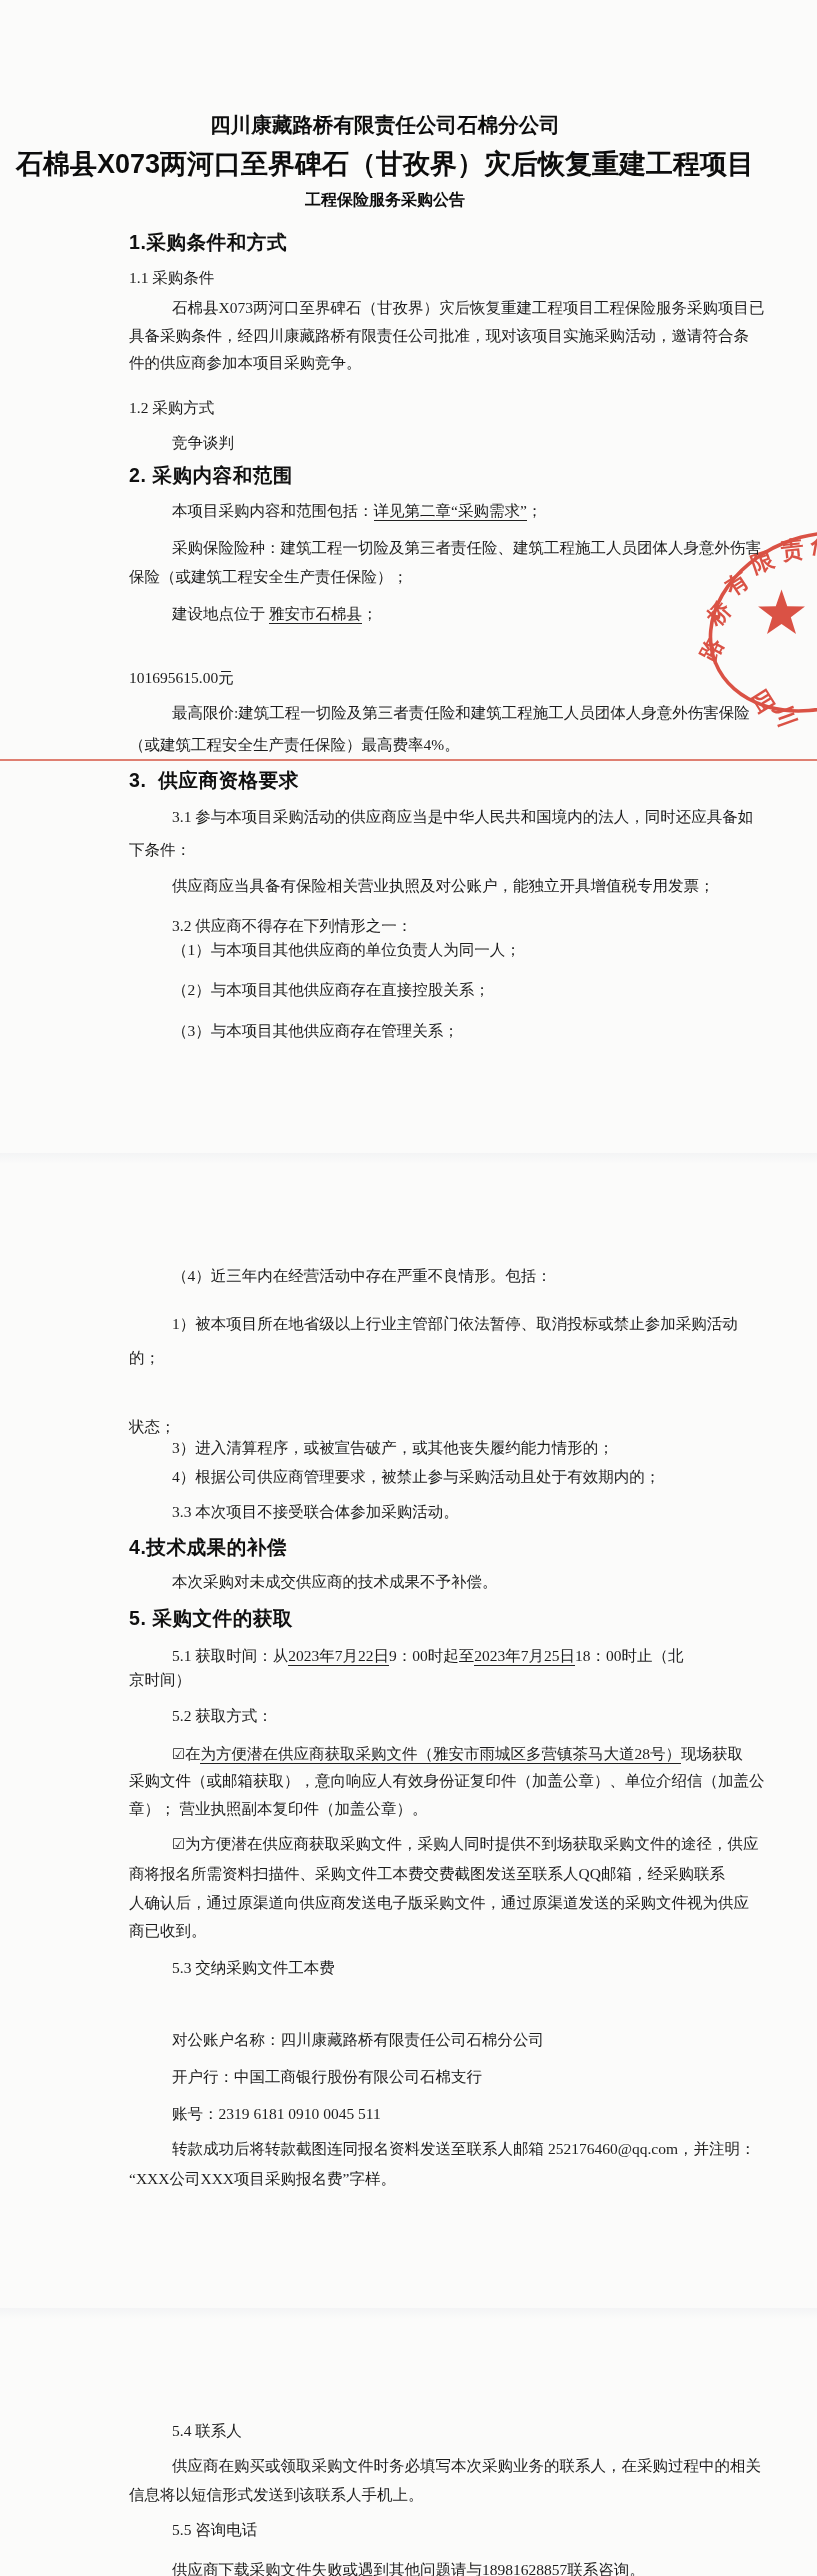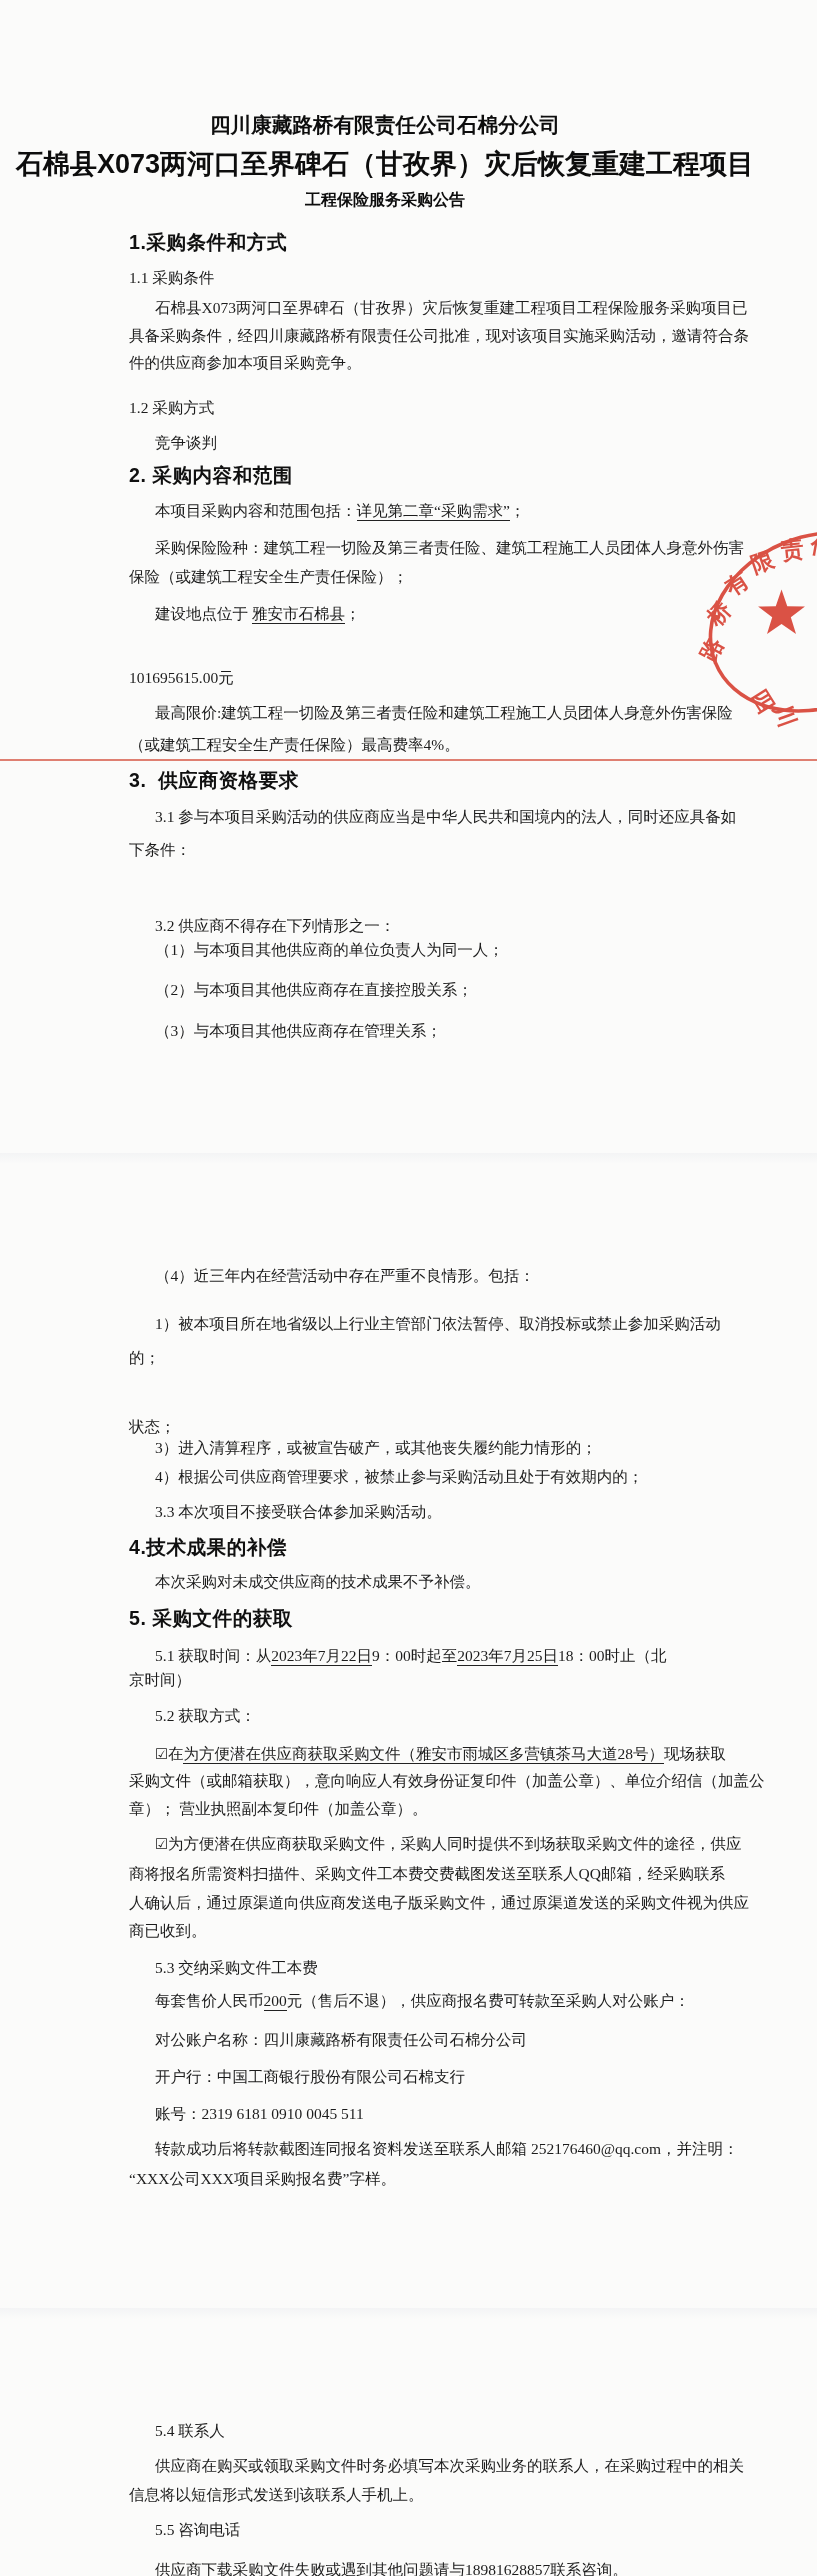--- a/index.html
+++ b/index.html
@@ -1,19 +1,19 @@
 <!DOCTYPE html>
 <html style="font-size:8.2px"><head>
 <meta charset="utf-8">
 <style>
   html,body{margin:0;padding:0;background:#e9e9ea;}
   #doc{position:relative;width:818px;height:3468px;background:#fbfbfa;overflow:hidden;
        font-family:"Liberation Serif",serif;color:#1c1c1c;}
   .ln{position:absolute;left:129px;white-space:pre;font-size:15.5px;line-height:1.25;}
-  .in{left:155px;}
+  .in{left:172px;}
   .hd{font-family:"Liberation Sans",sans-serif;font-weight:700;font-size:19.6px;color:#101010;letter-spacing:0.5px;}
   .ttl{position:absolute;left:0;width:770px;text-align:center;white-space:pre;
        font-family:"Liberation Sans",sans-serif;font-weight:700;color:#0d0d0d;}
   .u{border-bottom:1px solid #222;padding-bottom:0.5px;}
   .chk{font-family:"DejaVu Sans",sans-serif;font-size:14.4px;}
   .redline{position:absolute;left:0;width:818px;height:1.5px;background:#d8604f;opacity:.8;}
   .pagegap{position:absolute;left:0;width:818px;height:11.3px;
            background:linear-gradient(#f0f1f3,#fbfbfa);opacity:.7;}
   .seal{position:absolute;mix-blend-mode:multiply;opacity:.92;}
 </style>
@@ -44,20 +44,21 @@
   <div class="ln in" style="top:604px"><span>建设地点位于 </span><span class="u">雅安市石棉县</span><span>；</span></div>
   <div class="ln" style="top:668px">101695615.00元</div>
   <div class="ln in" style="top:703px">最高限价:建筑工程一切险及第三者责任险和建筑工程施工人员团体人身意外伤害保险</div>
   <div class="ln" style="top:735px">（或建筑工程安全生产责任保险）最高费率4%。</div>
 
   <div class="redline" style="top:759px"></div>
 
   <div class="ln hd" style="top:768px">3.  供应商资格要求</div>
   <div class="ln in" style="top:807px">3.1 参与本项目采购活动的供应商应当是中华人民共和国境内的法人，同时还应具备如</div>
   <div class="ln" style="top:840px">下条件：</div>
+  <div class="ln in" style="top:876px">供应商应当具备有保险相关营业执照及对公账户，能独立开具增值税专用发票；</div>
   <div class="ln in" style="top:916px">3.2 供应商不得存在下列情形之一：</div>
   <div class="ln in" style="top:940px">（1）与本项目其他供应商的单位负责人为同一人；</div>
   <div class="ln in" style="top:980px">（2）与本项目其他供应商存在直接控股关系；</div>
   <div class="ln in" style="top:1021px">（3）与本项目其他供应商存在管理关系；</div>
 
   <svg class="seal" style="left:636px;top:516px" width="181" height="222" viewBox="0 0 352 430">
     <g stroke="#dc4436" fill="none" stroke-width="7">
       <ellipse cx="351" cy="205" rx="212" ry="166" transform="rotate(-22 351 205)"></ellipse>
     </g>
     <polygon fill="#dc4436" points="283,142 294.2,174.6 328.6,175.2 301.1,195.9 311.2,228.8 283,209 254.8,228.8 264.9,195.9 237.4,175.2 271.8,174.6"></polygon>
@@ -89,21 +90,20 @@
   <div class="ln" style="top:1670px">京时间）</div>
   <div class="ln in" style="top:1706px">5.2 获取方式：</div>
   <div class="ln in" style="top:1744px"><span class="chk">☑</span><span>在</span><span class="u">为方便潜在供应商获取采购文件（雅安市雨城区多营镇茶马大道28号）</span><span>现场获取</span></div>
   <div class="ln" style="top:1771px">采购文件（或邮箱获取），意向响应人有效身份证复印件（加盖公章）、单位介绍信（加盖公</div>
   <div class="ln" style="top:1799px">章）； 营业执照副本复印件（加盖公章）。</div>
   <div class="ln in" style="top:1834px"><span class="chk">☑</span><span>为方便潜在供应商获取采购文件，采购人同时提供不到场获取采购文件的途径，供应</span></div>
   <div class="ln" style="top:1893px">人确认后，通过原渠道向供应商发送电子版采购文件，通过原渠道发送的采购文件视为供应</div>
   <div class="ln" style="top:1864px">商将报名所需资料扫描件、采购文件工本费交费截图发送至联系人QQ邮箱，经采购联系</div>
   <div class="ln" style="top:1921px">商已收到。</div>
   <div class="ln in" style="top:1958px">5.3 交纳采购文件工本费</div>
-  <div class="ln in" style="top:1991px"><span>每套售价人民币</span><span class="u">200</span><span>元（售后不退），供应商报名费可转款至采购人对公账户：</span></div>
   <div class="ln in" style="top:2030px">对公账户名称：四川康藏路桥有限责任公司石棉分公司</div>
   <div class="ln in" style="top:2067px">开户行：中国工商银行股份有限公司石棉支行</div>
   <div class="ln in" style="top:2104px">账号：2319 6181 0910 0045 511</div>
   <div class="ln in" style="top:2139px">转款成功后将转款截图连同报名资料发送至联系人邮箱 252176460@qq.com，并注明：</div>
   <div class="ln" style="top:2169px">“XXX公司XXX项目采购报名费”字样。</div>
 
   <div class="ln in" style="top:2421px">5.4 联系人</div>
   <div class="ln in" style="top:2456px">供应商在购买或领取采购文件时务必填写本次采购业务的联系人，在采购过程中的相关</div>
   <div class="ln" style="top:2485px">信息将以短信形式发送到该联系人手机上。</div>
   <div class="ln in" style="top:2520px">5.5 咨询电话</div>

